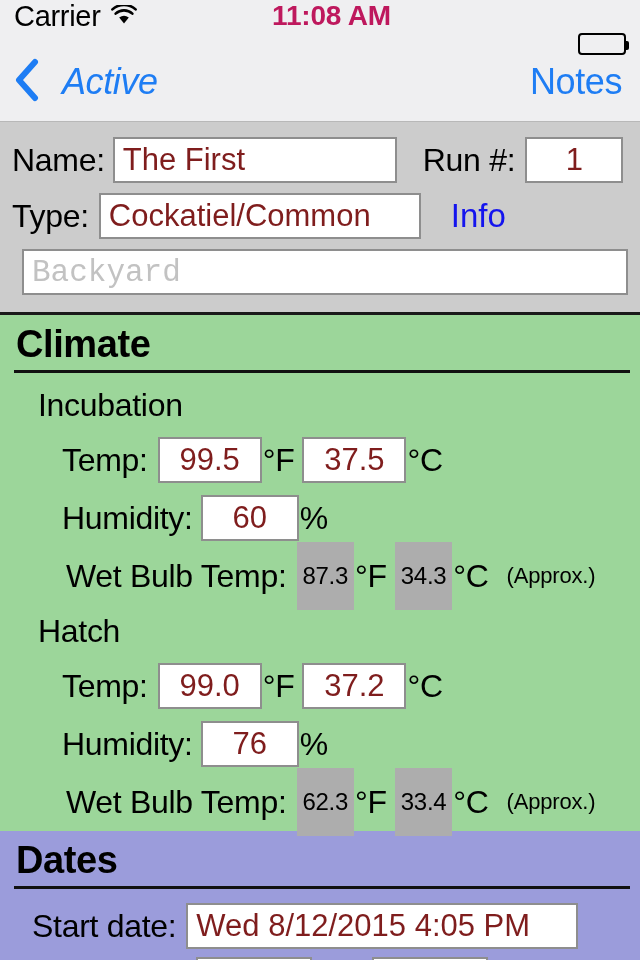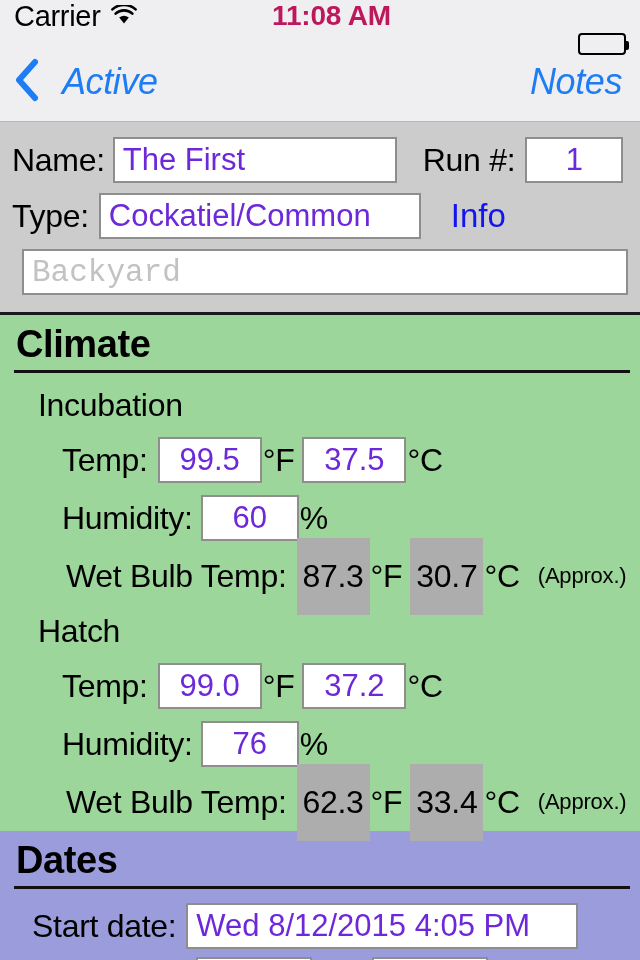--- a/index.html
+++ b/index.html
@@ -102,30 +102,29 @@
   .nav-back-label {
     font-size: 36px;
     color: #1e7df4;
     letter-spacing: -0.4px;
   }
   .nav-right-label {
     font-size: 36px;
     color: #1e7df4;
     letter-spacing: -0.4px;
     cursor: pointer;
-    font-style: italic;
   }
 
   
   .tf {
     background: #ffffff;
     border: 2px solid #8e8e8e;
     font-family: "Liberation Sans", sans-serif;
     font-size: 31px;
-    color: #6d28d9;
+    color: #7f1d1d;
     padding: 2px 8px;
     outline: none;
     height: 46px;
     line-height: 42px;
     display: inline-block;
     vertical-align: middle;
   }
   .tf::placeholder { color: #c2c2c2; }
   .tf-center { text-align: center; }
 
@@ -202,21 +201,21 @@
 
   
   .wb-row {
     display: flex;
     align-items: center;
     height: 58px;
     padding-left: 56px;
   }
   .wb-val {
     background: #adadad;
-    font-size: 32px;
+    font-size: 24px;
     color: #000;
     padding: 20px 6px;
     letter-spacing: -0.3px;
   }
   .wb-approx {
     font-size: 22px;
     color: #000;
     margin-left: 10px;
     letter-spacing: -0.2px;
   }
@@ -320,21 +319,21 @@
     <div class="sub-row">
       <span class="lbl">Humidity:</span>
       <input class="tf tf-center hum-field" type="text" value="60" style="">
       <span class="unit unit-tight">%</span>
     </div>
 
     <div class="wb-row">
       <span class="lbl">Wet Bulb Temp:</span>
       <span class="wb-val" style="margin-left:10px">87.3</span>
       <span class="unit unit-tight">°F</span>
-      <span class="wb-val">30.7</span>
+      <span class="wb-val">34.3</span>
       <span class="unit unit-tight">°C</span>
       <span class="wb-approx">(Approx.)</span>
     </div>
 
     <div class="group-title">Hatch</div>
 
     <div class="sub-row">
       <span class="lbl">Temp:</span>
       <input class="tf tf-center temp-field" type="text" style="margin-left: 10px;" value="99.0">
       <span class="unit unit-tight">°F</span>

